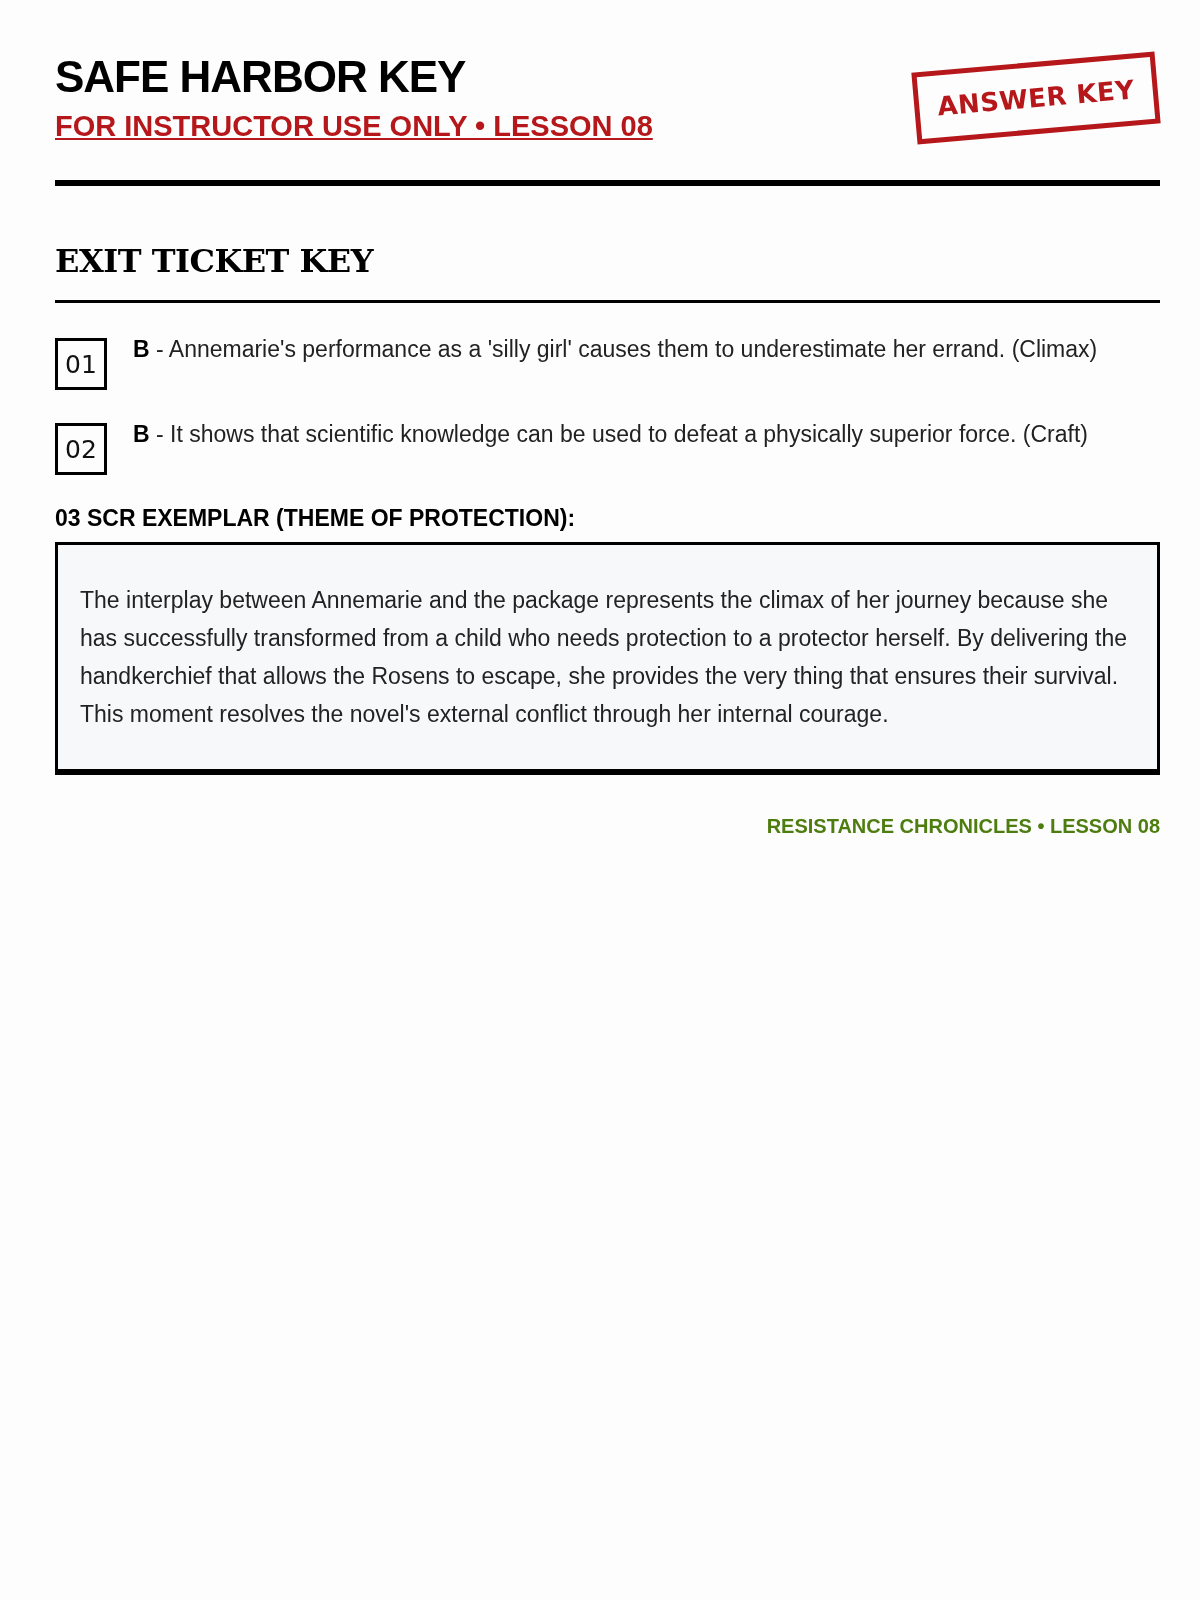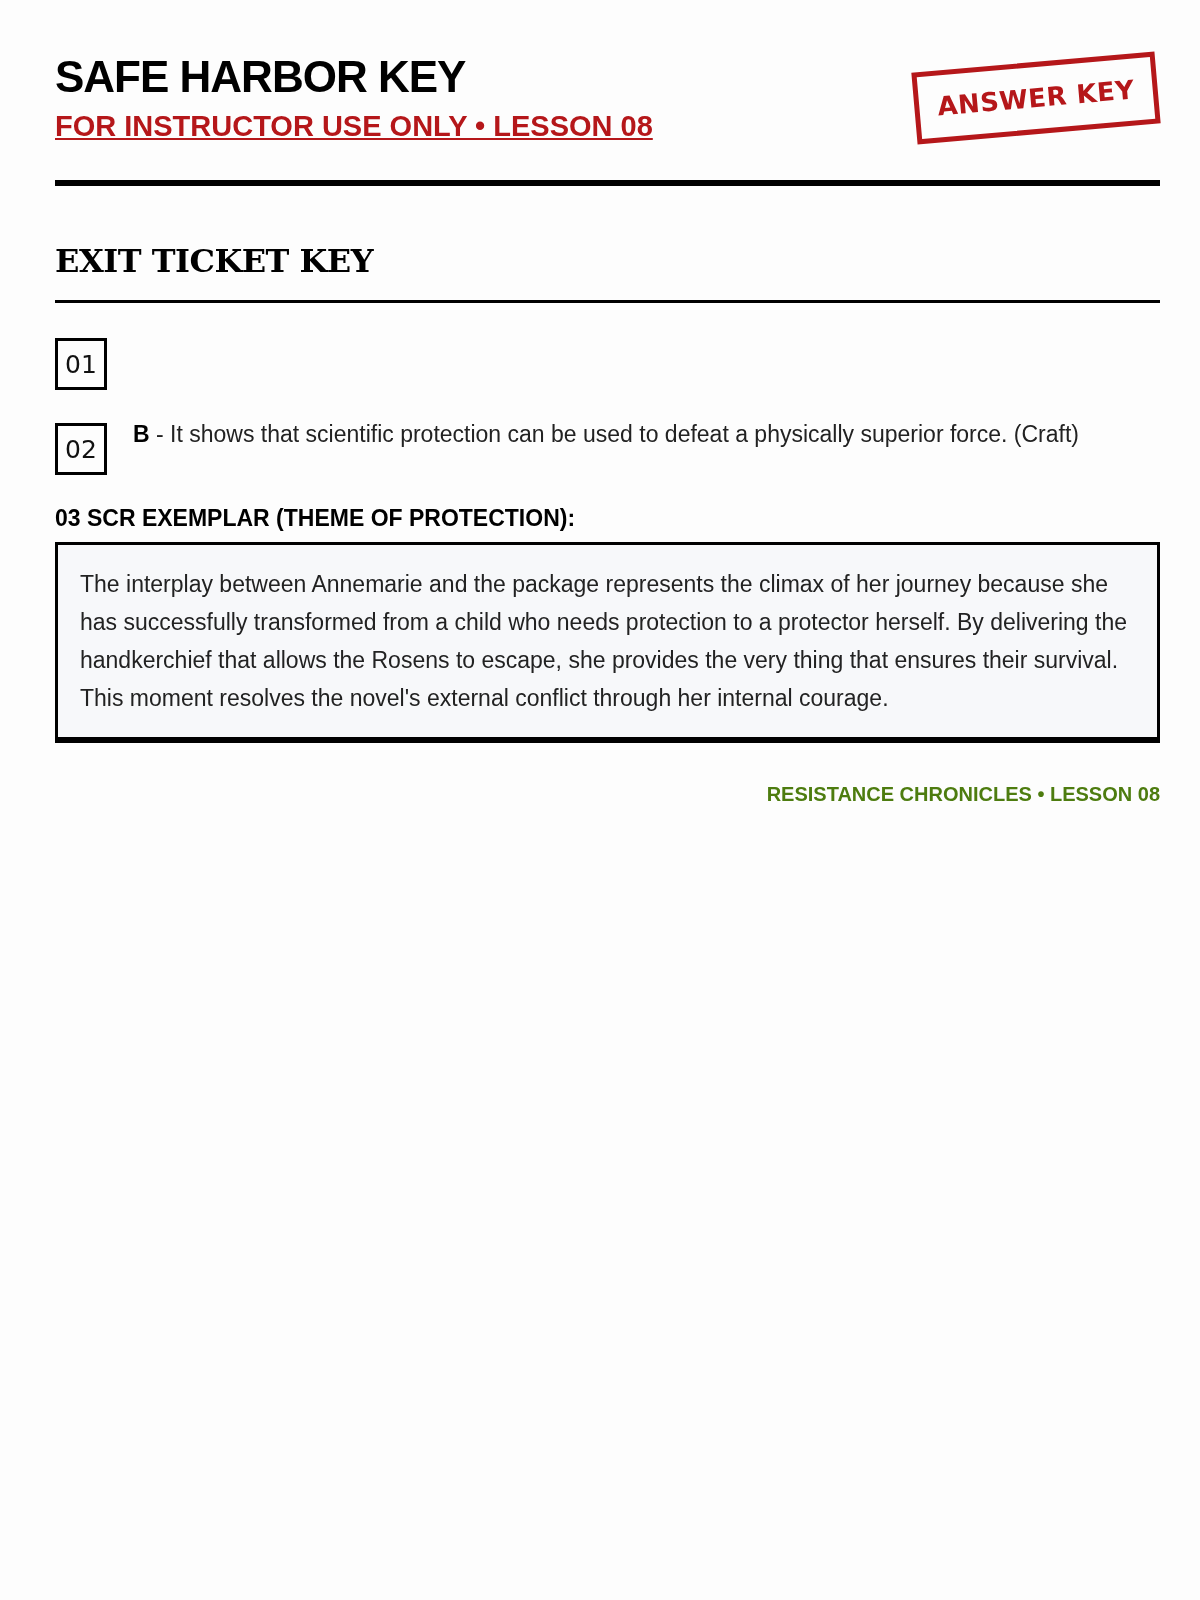--- a/index.html
+++ b/index.html
@@ -41,42 +41,43 @@
       display: flex; align-items: center; justify-content: center;
       font-weight: normal; font-size: 25px; flex: 0 0 auto; margin-top: 5px;
       font-family: "DejaVu Sans", sans-serif;
     }
     .qtext { margin-left: 26px; font-size: 23px; line-height: 33px; color: #222; }
     .qtext b { color: #000; }
     .scr-label { margin-top: 30px; font-weight: bold; font-size: 23px; color: #000; }
     .scr-box {
       margin-top: 10px; background: #f7f8fa;
       border: 3px solid #000; border-bottom-width: 6px;
-      padding: 20px 22px; font-size: 23px; line-height: 38px; color: #222;
+      padding: 36px 22px; font-size: 23px; line-height: 38px; color: #222;
     }
     .footer { margin-top: 40px; text-align: right; font-weight: bold; font-size: 20px; color: #4d7c0f; }
   </style>
 </head>
 <body>
 
 <div class="page">
   <div class="header">
     <h1 class="doc-title">SAFE HARBOR KEY</h1>
     <div class="doc-subtitle">FOR INSTRUCTOR USE ONLY • LESSON 08</div>
     <div class="stamp">ANSWER KEY</div>
   </div>
 
   <h2 class="section-title">EXIT TICKET KEY</h2>
 
   <div class="qitem">
     <div class="qnum">01</div>
+    <div class="qtext"><b>B</b><span> - Annemarie's performance as a 'silly girl' causes them to underestimate her errand. (Climax)</span></div>
   </div>
 
   <div class="qitem">
     <div class="qnum">02</div>
-    <div class="qtext"><b>B</b><span> - It shows that scientific protection can be used to defeat a physically superior force. (Craft)</span></div>
+    <div class="qtext"><b>B</b><span> - It shows that scientific knowledge can be used to defeat a physically superior force. (Craft)</span></div>
   </div>
 
   <div class="scr-label">03 SCR EXEMPLAR (THEME OF PROTECTION):</div>
   <div class="scr-box">The interplay between Annemarie and the package represents the climax of her journey because she has successfully transformed from a child who needs protection to a protector herself. By delivering the handkerchief that allows the Rosens to escape, she provides the very thing that ensures their survival. This moment resolves the novel's external conflict through her internal courage.</div>
 
   <div class="footer">RESISTANCE CHRONICLES • LESSON 08</div>
 </div>
 
 </body></html>

